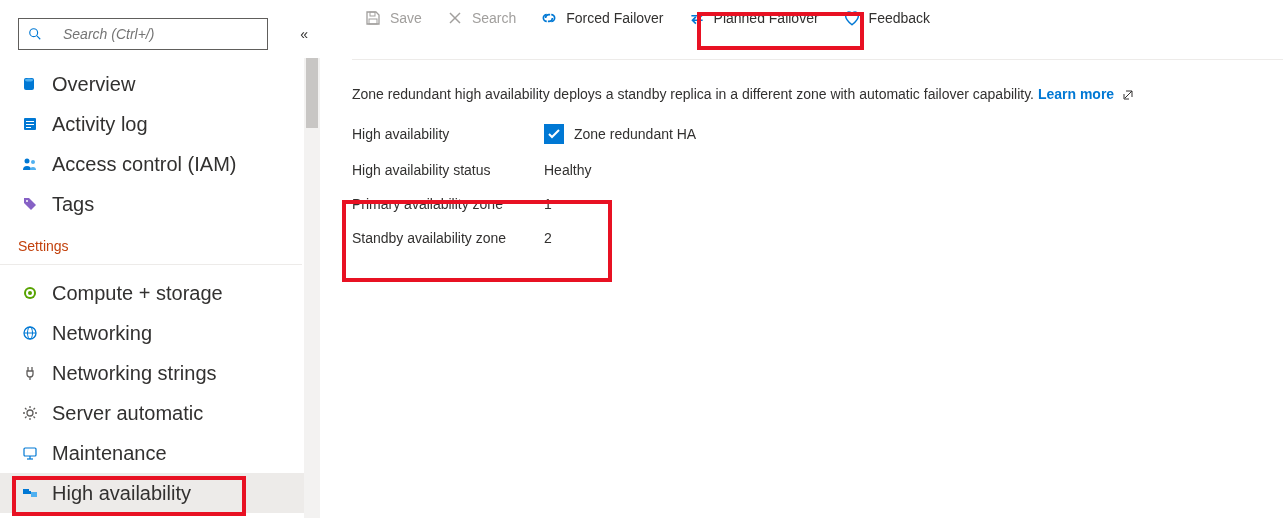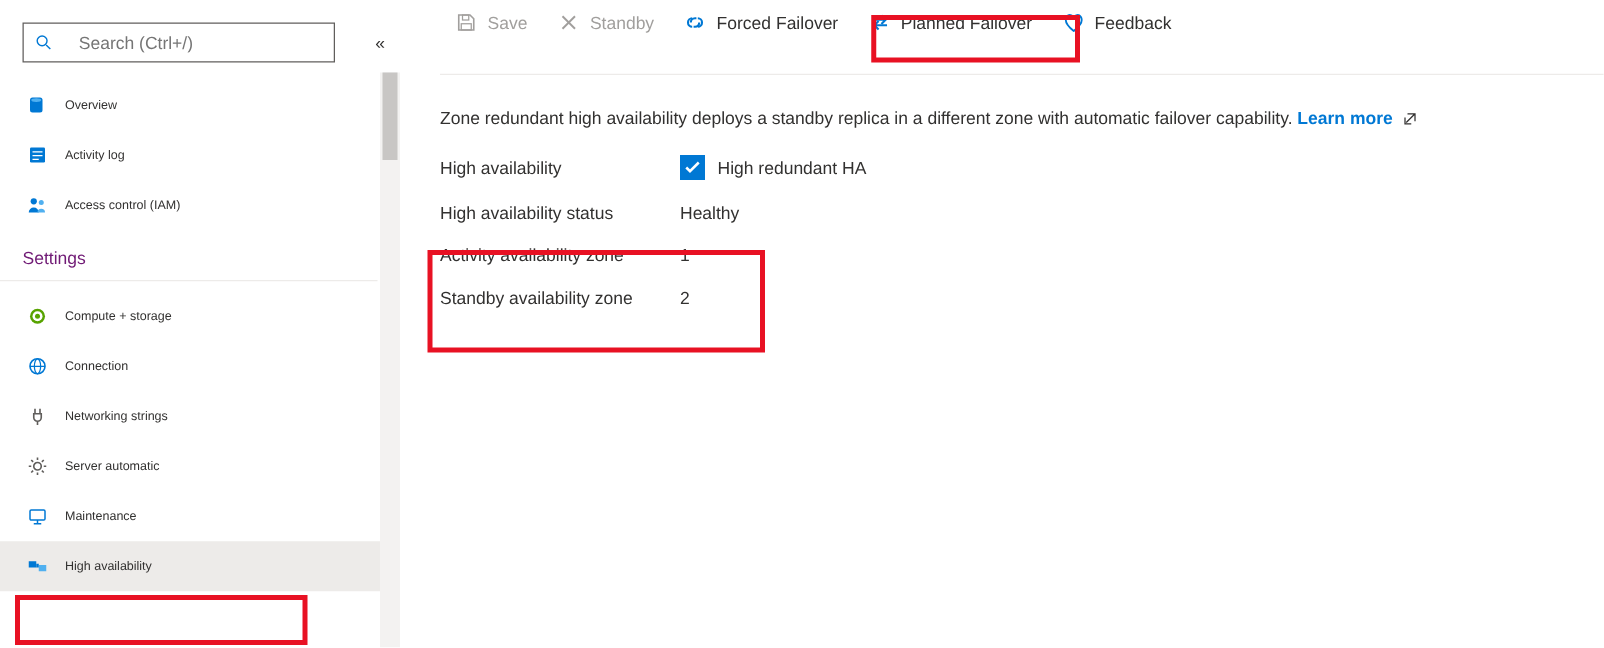--- a/index.html
+++ b/index.html
@@ -33,54 +33,55 @@
       border: 1px solid #605e5c;
       height: 32px;
       padding: 0 8px;
       background: #fff;
     }
     .search-box input {
       border: none;
       outline: none;
       width: 100%;
       font-size: 14px;
+      font-style: italic;
       color: #605e5c;
       margin-left: 6px;
     }
     .collapse-btn {
       margin-left: 32px;
       font-size: 14px;
       color: #323130;
       cursor: pointer;
       user-select: none;
     }
     .nav-item {
       display: flex;
       align-items: center;
       height: 40px;
       padding: 0 0 0 22px;
       cursor: pointer;
-      font-size: 10px;
+      font-size: 20px;
       color: #323130;
       text-align: center;
     }
     .nav-item.selected { background: #edebe9; }
     .nav-icon {
       width: 16px;
       height: 16px;
       margin-right: 14px;
       display: flex;
       align-items: center;
       justify-content: center;
       flex-shrink: 0;
     }
     .section-header {
       font-size: 14px;
       font-weight: 400;
-      color: #701a75;
+      color: #c2410c;
       padding: 14px 0 10px 18px;
       border-bottom: 1px solid #edebe9;
       margin: 0 18px 8px 0;
     }
     .scrollbar-fake {
       position: absolute;
       right: 0;
       top: 58px;
       width: 16px;
       height: 460px;
@@ -210,20 +211,29 @@
       <span class="nav-icon">
         <svg width="16" height="16" viewBox="0 0 16 16">
             <circle cx="5" cy="5" r="2.5" fill="#0078d4"></circle>
             <circle cx="11" cy="6" r="2" fill="#50b0f0"></circle>
             <path d="M1 14 a4 4 0 0 1 8 0 z" fill="#0078d4"></path>
             <path d="M8 14 a3 3 0 0 1 6 0 z" fill="#50b0f0"></path>
           </svg>
       </span>
       <span>Access control (IAM)</span>
     </div>
+    <div class="nav-item">
+      <span class="nav-icon">
+        <svg width="16" height="16" viewBox="0 0 16 16">
+            <path d="M2 2 h5 l7 7 -5 5 -7 -7 z" fill="#8661c5"></path>
+            <circle cx="5" cy="5" r="1" fill="#fff"></circle>
+          </svg>
+      </span>
+      <span>Tags</span>
+    </div>
 
     <div class="section-header">Settings</div>
 
     <div class="nav-item">
       <span class="nav-icon">
         <svg width="16" height="16" viewBox="0 0 16 16">
             <circle cx="8" cy="8" r="6" fill="#57a300"></circle>
             <circle cx="8" cy="8" r="4" fill="#fff"></circle>
             <circle cx="8" cy="8" r="2" fill="#57a300"></circle>
           </svg>
@@ -231,21 +241,21 @@
       <span>Compute + storage</span>
     </div>
     <div class="nav-item">
       <span class="nav-icon">
         <svg width="16" height="16" viewBox="0 0 16 16">
             <circle cx="8" cy="8" r="6" fill="none" stroke="#0078d4" stroke-width="1.3"></circle>
             <ellipse cx="8" cy="8" rx="2.5" ry="6" fill="none" stroke="#0078d4" stroke-width="1"></ellipse>
             <line x1="2" y1="8" x2="14" y2="8" stroke="#0078d4" stroke-width="1"></line>
           </svg>
       </span>
-      <span>Connection</span>
+      <span>Networking</span>
     </div>
     <div class="nav-item">
       <span class="nav-icon">
         <svg width="16" height="16" viewBox="0 0 16 16">
             <path d="M6 2 v4 h4 v-4 M5 6 h6 v3 a3 3 0 0 1 -3 3 a3 3 0 0 1 -3 -3 z M8 12 v3" fill="none" stroke="#605e5c" stroke-width="1.3"></path>
           </svg>
       </span>
       <span>Networking strings</span>
     </div>
     <div class="nav-item">
@@ -295,21 +305,21 @@
         </span>
         <span>Save</span>
       </div>
       <div class="toolbar-btn disabled">
         <span class="tb-icon">
           <svg width="16" height="16" viewBox="0 0 16 16">
               <line x1="3" y1="3" x2="13" y2="13" stroke="#a19f9d" stroke-width="1.5"></line>
               <line x1="13" y1="3" x2="3" y2="13" stroke="#a19f9d" stroke-width="1.5"></line>
             </svg>
         </span>
-        <span>Standby</span>
+        <span>Search</span>
       </div>
       <div class="toolbar-btn">
         <span class="tb-icon">
           <svg width="18" height="18" viewBox="0 0 16 16">
               <path d="M5 8 a3 3 0 0 1 3 -3 h1 M11 8 a3 3 0 0 1 -3 3 h-1" fill="none" stroke="#0078d4" stroke-width="1.5"></path>
               <path d="M6 5 a3 3 0 1 0 0 6 M10 11 a3 3 0 1 0 0 -6" fill="none" stroke="#0078d4" stroke-width="1.5"></path>
             </svg>
         </span>
         <span>Forced Failover</span>
       </div>
@@ -343,31 +353,31 @@
     </p>
 
     <div class="form-row">
       <div class="form-label">High availability</div>
       <div style="display:flex; align-items:center;">
         <div class="checkbox">
           <svg width="14" height="14" viewBox="0 0 14 14">
               <path d="M2 7 l3 3 l7 -7" fill="none" stroke="#fff" stroke-width="2"></path>
             </svg>
         </div>
-        <span class="form-value">High redundant HA</span>
+        <span class="form-value">Zone redundant HA</span>
       </div>
     </div>
 
     <div class="form-row">
       <div class="form-label">High availability status</div>
       <div class="form-value">Healthy</div>
     </div>
 
     <div class="form-row">
-      <div class="form-label">Activity availability zone</div>
+      <div class="form-label">Primary availability zone</div>
       <div class="form-value">1</div>
     </div>
 
     <div class="form-row">
       <div class="form-label">Standby availability zone</div>
       <div class="form-value">2</div>
     </div>
   </div>
 
   <div class="red-box-1"></div>

